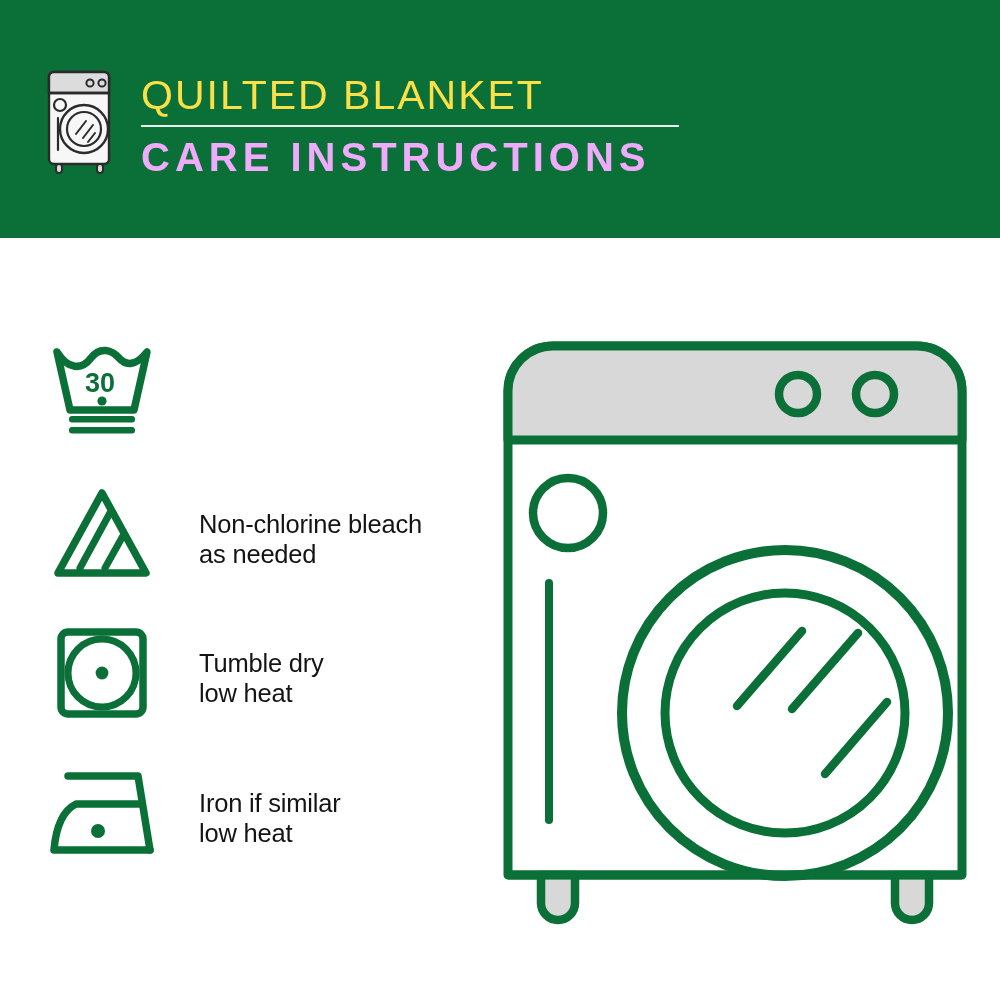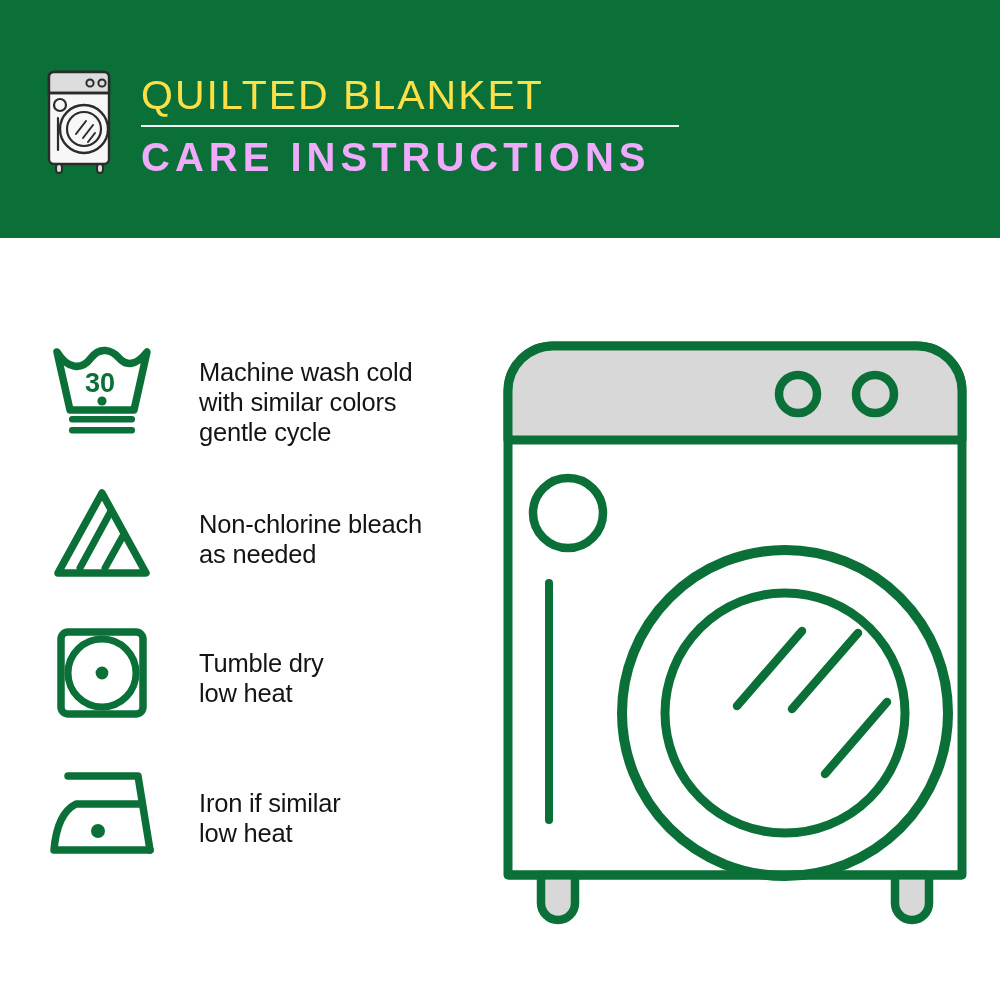--- a/index.html
+++ b/index.html
@@ -173,23 +173,20 @@
                    L84 66 L20 66 Z" fill="none" stroke="#0b7038" stroke-width="7.5" stroke-linejoin="round" stroke-linecap="round"></path>
 
           <text x="50" y="48" text-anchor="middle" font-family="&quot;Liberation Sans&quot;, sans-serif" font-size="27" font-weight="700" fill="#0b7038">30</text>
 
           <circle cx="52" cy="57" r="4.6" fill="#0b7038"></circle>
 
           <rect x="19" y="72" width="66" height="6.5" rx="3" fill="#0b7038"></rect>
           <rect x="19" y="83" width="66" height="6.5" rx="3" fill="#0b7038"></rect>
         </svg>
       </div>
-      <div class="care-text row-wash">Machine wash cold
-with similar colors
-gentle cycle</div>
     </div>
 
     <div class="care-row">
       <div class="care-symbol">
         <svg width="104" height="96" viewBox="0 0 104 96">
 
           <path d="M52 9 L96 89 L8 89 Z" fill="none" stroke="#0b7038" stroke-width="7.5" stroke-linejoin="round"></path>
 
           <line x1="61" y1="27" x2="30" y2="84" stroke="#0b7038" stroke-width="7" stroke-linecap="round"></line>
           <line x1="74" y1="50" x2="55" y2="84" stroke="#0b7038" stroke-width="7" stroke-linecap="round"></line>

